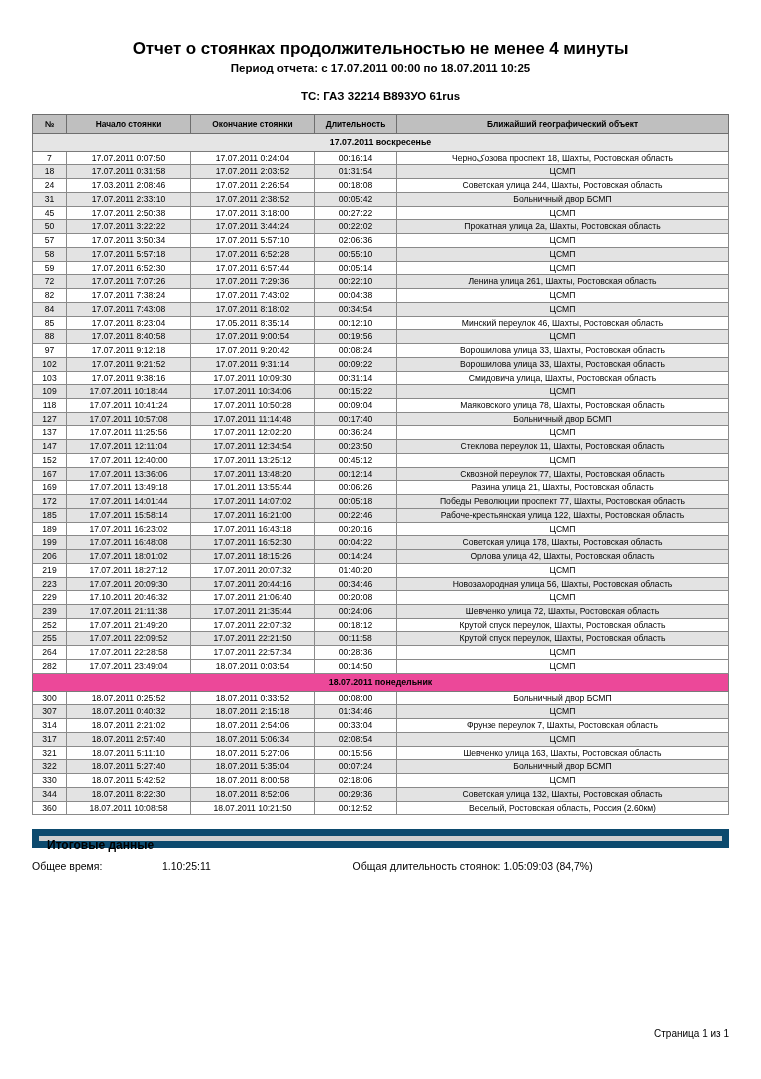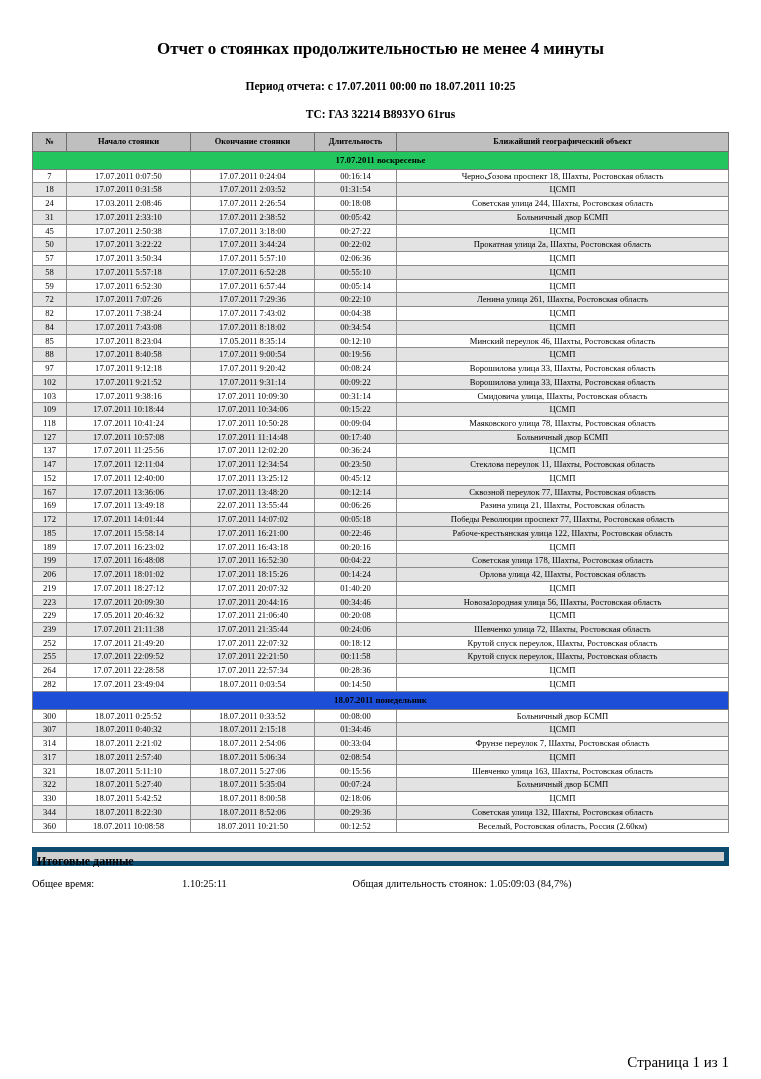--- a/index.html
+++ b/index.html
@@ -13,36 +13,35 @@
     font-family: "Liberation Sans", sans-serif;
     color: #000000;
     -webkit-font-smoothing: antialiased;
   }
   .page {
     position: relative;
     width: 761px;
     height: 1079px;
     box-sizing: border-box;
     padding: 0 32px;
-    font-family: Liberation Serif, serif;
   }
   .doc-title {
     text-align: center;
     font-size: 17px;
     font-weight: bold;
     line-height: 1.28;
     margin: 0;
     padding: 38px 60px 0 60px;
     letter-spacing: -0.1px;
   }
   .subtitle {
     text-align: center;
     font-size: 11.5px;
     font-weight: bold;
-    margin-top: 20px;
+    margin-top: 2px;
   }
   .subtitle2 {
     text-align: center;
     font-size: 11.5px;
     font-weight: bold;
     margin-top: 16px;
   }
   table.report {
     width: 100%;
     border-collapse: collapse;
@@ -61,73 +60,72 @@
   table.report thead th {
     background: #bfbfbf;
     font-size: 8.4px;
     font-weight: bold;
     text-align: center;
     height: 16px;
     border-color: #6e6e6e;
   }
   td.c { text-align: center; }
   tr.group-orange td {
-    background: #22c55e;
+    background: #e5e5e5;
     text-align: center;
     font-weight: bold;
     font-size: 8.8px;
     height: 15px;
     border-color: #7a7a7a;
   }
   tr.group-green td {
-    background: #1d4ed8;
+    background: #ec4899;
     text-align: center;
     font-weight: bold;
     font-size: 8.8px;
     height: 15px;
     border-color: #7a7a7a;
   }
   tr.alt td {
     background: #e3e3e3;
   }
   .col-n     { width: 34px; }
   .col-start { width: 124px; }
   .col-end   { width: 124px; }
   .col-dur   { width: 82px; }
   .summary-bar {
     margin-top: 14px;
     background: #cfcfcf;
-    border: 5px solid #0c4a6e;
+    border: 7px solid #0c4a6e;
     height: 19px;
     line-height: 19px;
     font-size: 12px;
     font-weight: bold;
-    padding-left: 0;
+    padding-left: 8px;
     box-sizing: border-box;
   }
   .summary-row {
     margin-top: 12px;
     display: flex;
     font-size: 10.5px;
   }
   .summary-left {
     width: 46%;
     display: flex;
-    gap: 20px;
   }
   .summary-left .lbl { width: 130px; }
   .summary-right {
     flex: 1;
     text-align: left;
   }
   .footer {
     position: absolute;
     right: 32px;
-    bottom: 8px;
-    font-size: 15px;
+    bottom: 40px;
+    font-size: 10px;
   }
 </style>
 </head>
 <body>
 
 <div class="page">
 
   <h1 class="doc-title">Отчет о стоянках продолжительностью не менее 4 минуты</h1>
   <div class="subtitle">Период отчета: с 17.07.2011 00:00 по 18.07.2011 10:25</div>
   <div class="subtitle2">ТС: ГАЗ 32214 В893УО 61rus</div>
@@ -317,21 +315,21 @@
         <tr class="alt">
           <td class="c">167</td>
           <td class="c">17.07.2011 13:36:06</td>
           <td class="c">17.07.2011 13:48:20</td>
           <td class="c">00:12:14</td>
           <td class="c">Сквозной переулок 77, Шахты, Ростовская область</td>
         </tr>
         <tr>
           <td class="c">169</td>
           <td class="c">17.07.2011 13:49:18</td>
-          <td class="c">22.07.2011 13:55:44</td>
+          <td class="c">17.01.2011 13:55:44</td>
           <td class="c">00:06:26</td>
           <td class="c">Разина улица 21, Шахты, Ростовская область</td>
         </tr>
         <tr class="alt">
           <td class="c">172</td>
           <td class="c">17.07.2011 14:01:44</td>
           <td class="c">17.07.2011 14:07:02</td>
           <td class="c">00:05:18</td>
           <td class="c">Победы Революции проспект 77, Шахты, Ростовская область</td>
         </tr>
@@ -372,21 +370,21 @@
         </tr>
         <tr class="alt">
           <td class="c">223</td>
           <td class="c">17.07.2011 20:09:30</td>
           <td class="c">17.07.2011 20:44:16</td>
           <td class="c">00:34:46</td>
           <td class="c">Новозаגородная улица 56, Шахты, Ростовская область</td>
         </tr>
         <tr>
           <td class="c">229</td>
-          <td class="c">17.05.2011 20:46:32</td>
+          <td class="c">17.10.2011 20:46:32</td>
           <td class="c">17.07.2011 21:06:40</td>
           <td class="c">00:20:08</td>
           <td class="c">ЦСМП</td>
         </tr>
         <tr class="alt">
           <td class="c">239</td>
           <td class="c">17.07.2011 21:11:38</td>
           <td class="c">17.07.2011 21:35:44</td>
           <td class="c">00:24:06</td>
           <td class="c">Шевченко улица 72, Шахты, Ростовская область</td>

